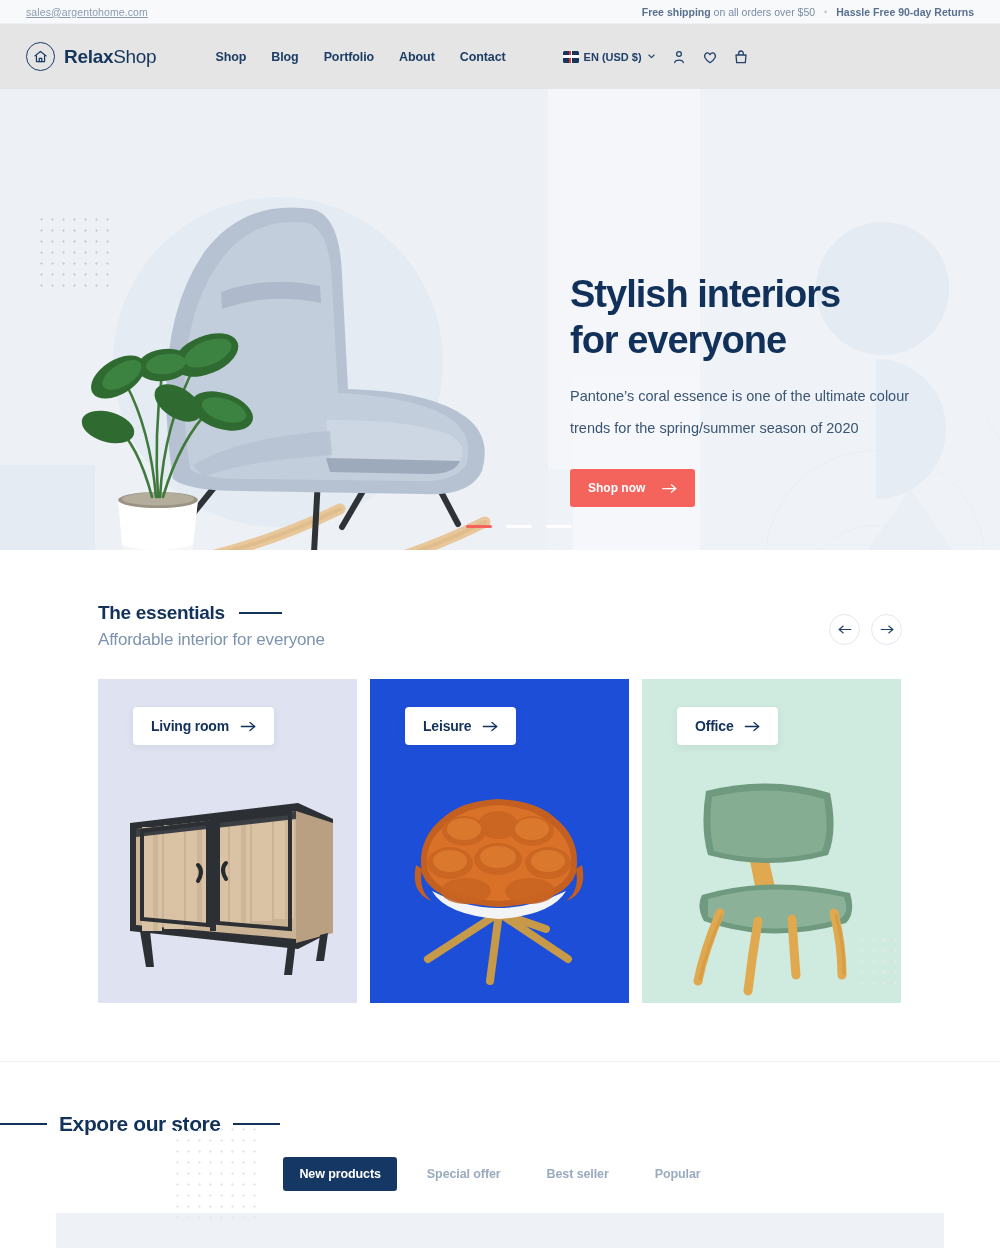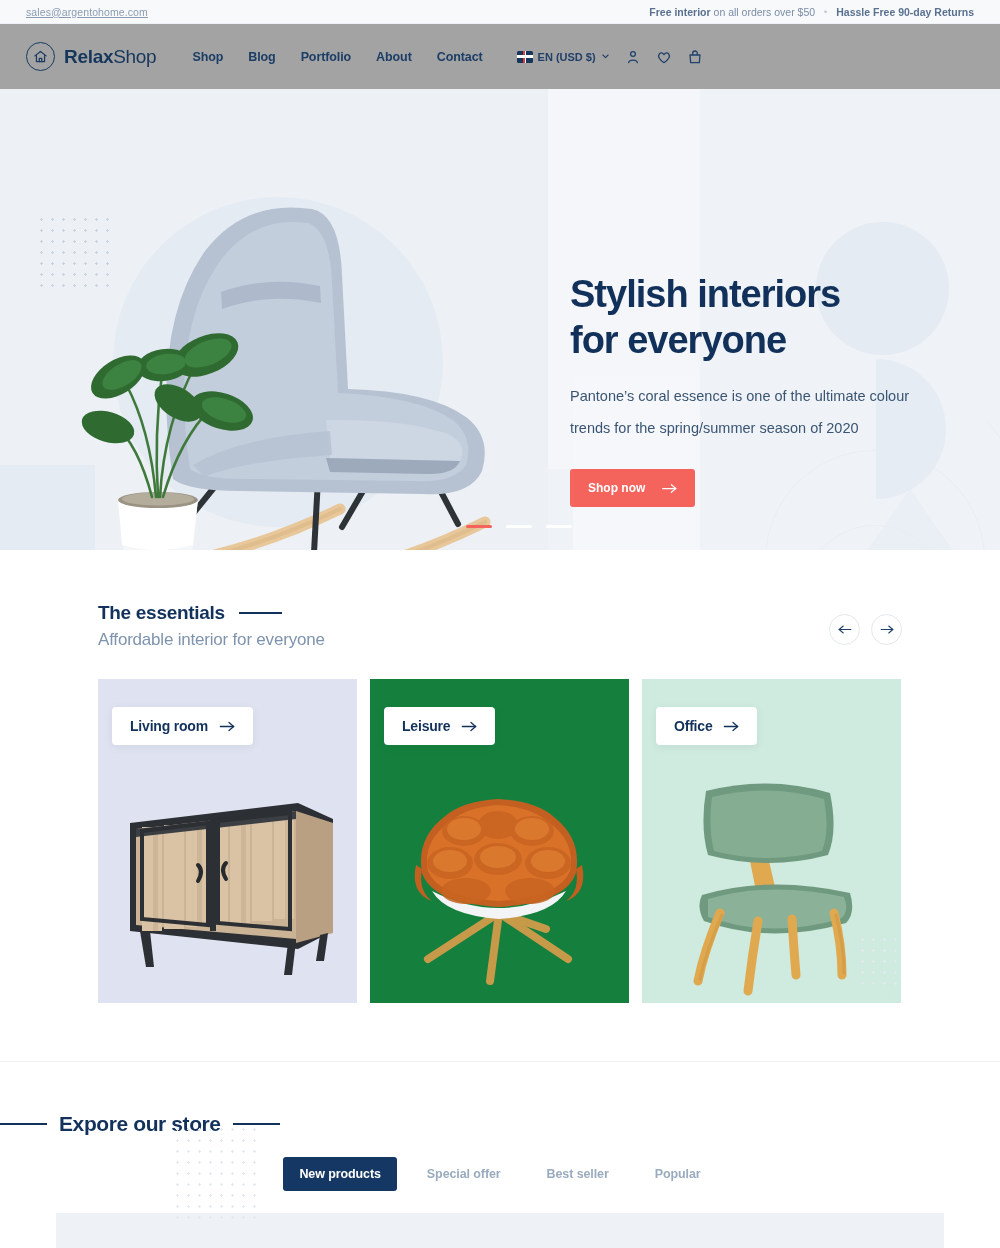--- a/index.html
+++ b/index.html
@@ -32,24 +32,25 @@
     color: #6f82a0;
     font-size: 10.5px;
   }
   .tb-strong { font-weight: 700; color: #59708f; }
   .tb-reg { font-weight: 400; color: #7b8ca5; }
   .tb-dot { color: #b9c5d4; font-size: 9px; }
 
   
   .header {
     height: 65px;
-    background: #a3a3a3;
+    background: #e5e5e5;
     display: flex;
     align-items: center;
     padding: 0 26px;
+    gap: 23px;
   }
   .logo { display: flex; align-items: center; gap: 9px; cursor: pointer; }
   .logo-mark {
     width: 29px; height: 29px;
     border: 1.6px solid #1b3a63;
     border-radius: 50%;
     display: flex; align-items: center; justify-content: center;
   }
   .logo-text { font-size: 19px; letter-spacing: -.3px; color: #16365c; }
   .logo-text .b { font-weight: 700; }
@@ -241,21 +242,21 @@
     border: 1px solid #e3e8ee; background: #fff;
     display: flex; align-items: center; justify-content: center;
     cursor: pointer;
   }
 
   .cards { display: flex; gap: 13px; margin-top: 29px; }
   .card {
     position: relative; width: 259px; height: 324px; overflow: hidden;
   }
   .card-pill {
-    position: absolute; left: 14px; top: 28px;
+    position: absolute; left: 35px; top: 28px;
     background: #fff; border-radius: 4px;
     padding: 11px 18px;
     display: flex; align-items: center; gap: 11px;
     font-size: 14px; font-weight: 700; color: #12325b;
     box-shadow: 0 2px 9px rgba(20,50,90,.07);
     cursor: pointer;
     letter-spacing: -.2px;
   }
   .card-art { position: absolute; bottom: 0; left: 0; right: 0; height: 250px; }
 
@@ -288,21 +289,21 @@
   .exp-panel {
     margin: 22px 56px 0 56px; height: 60px; background: #eef2f6;
   }
 </style>
 </head>
 <body>
 
 <div class="topbar">
   <a class="topbar-email" href="#">sales@argentohome.com</a>
   <div class="topbar-right">
-    <span><span class="tb-strong">Free interior</span><span class="tb-reg"> on all orders over $50</span></span>
+    <span><span class="tb-strong">Free shipping</span><span class="tb-reg"> on all orders over $50</span></span>
     <span class="tb-dot">•</span>
     <span class="tb-strong">Hassle Free 90-day Returns</span>
   </div>
 </div>
 
 <div class="header">
 
   <div class="logo">
     <span class="logo-mark">
       <svg width="15" height="15" viewBox="0 0 24 24" fill="none" stroke="#1b3a63" stroke-width="2" stroke-linecap="round" stroke-linejoin="round">
@@ -514,21 +515,21 @@
       </svg>
       <div class="card-pill">
         <span>Living room</span>
         <svg width="16" height="11" viewBox="0 0 24 16" fill="none" stroke="#12325b" stroke-width="1.9" stroke-linecap="round" stroke-linejoin="round">
             <path d="M2 8 H22"></path>
             <path d="M15 2 L22 8 L15 14"></path>
           </svg>
       </div>
     </div>
 
-    <div class="card" style="background:#15803d">
+    <div class="card" style="background:#1d4ed8">
       <svg class="card-art" viewBox="0 0 259 250">
         <g>
 
           <g stroke="#c79a4a" stroke-width="8" stroke-linecap="round" fill="none">
             <path d="M129 160 L58 206"></path>
             <path d="M129 160 L198 206"></path>
             <path d="M129 160 L120 228"></path>
             <path d="M129 160 L176 176"></path>
           </g>
 

